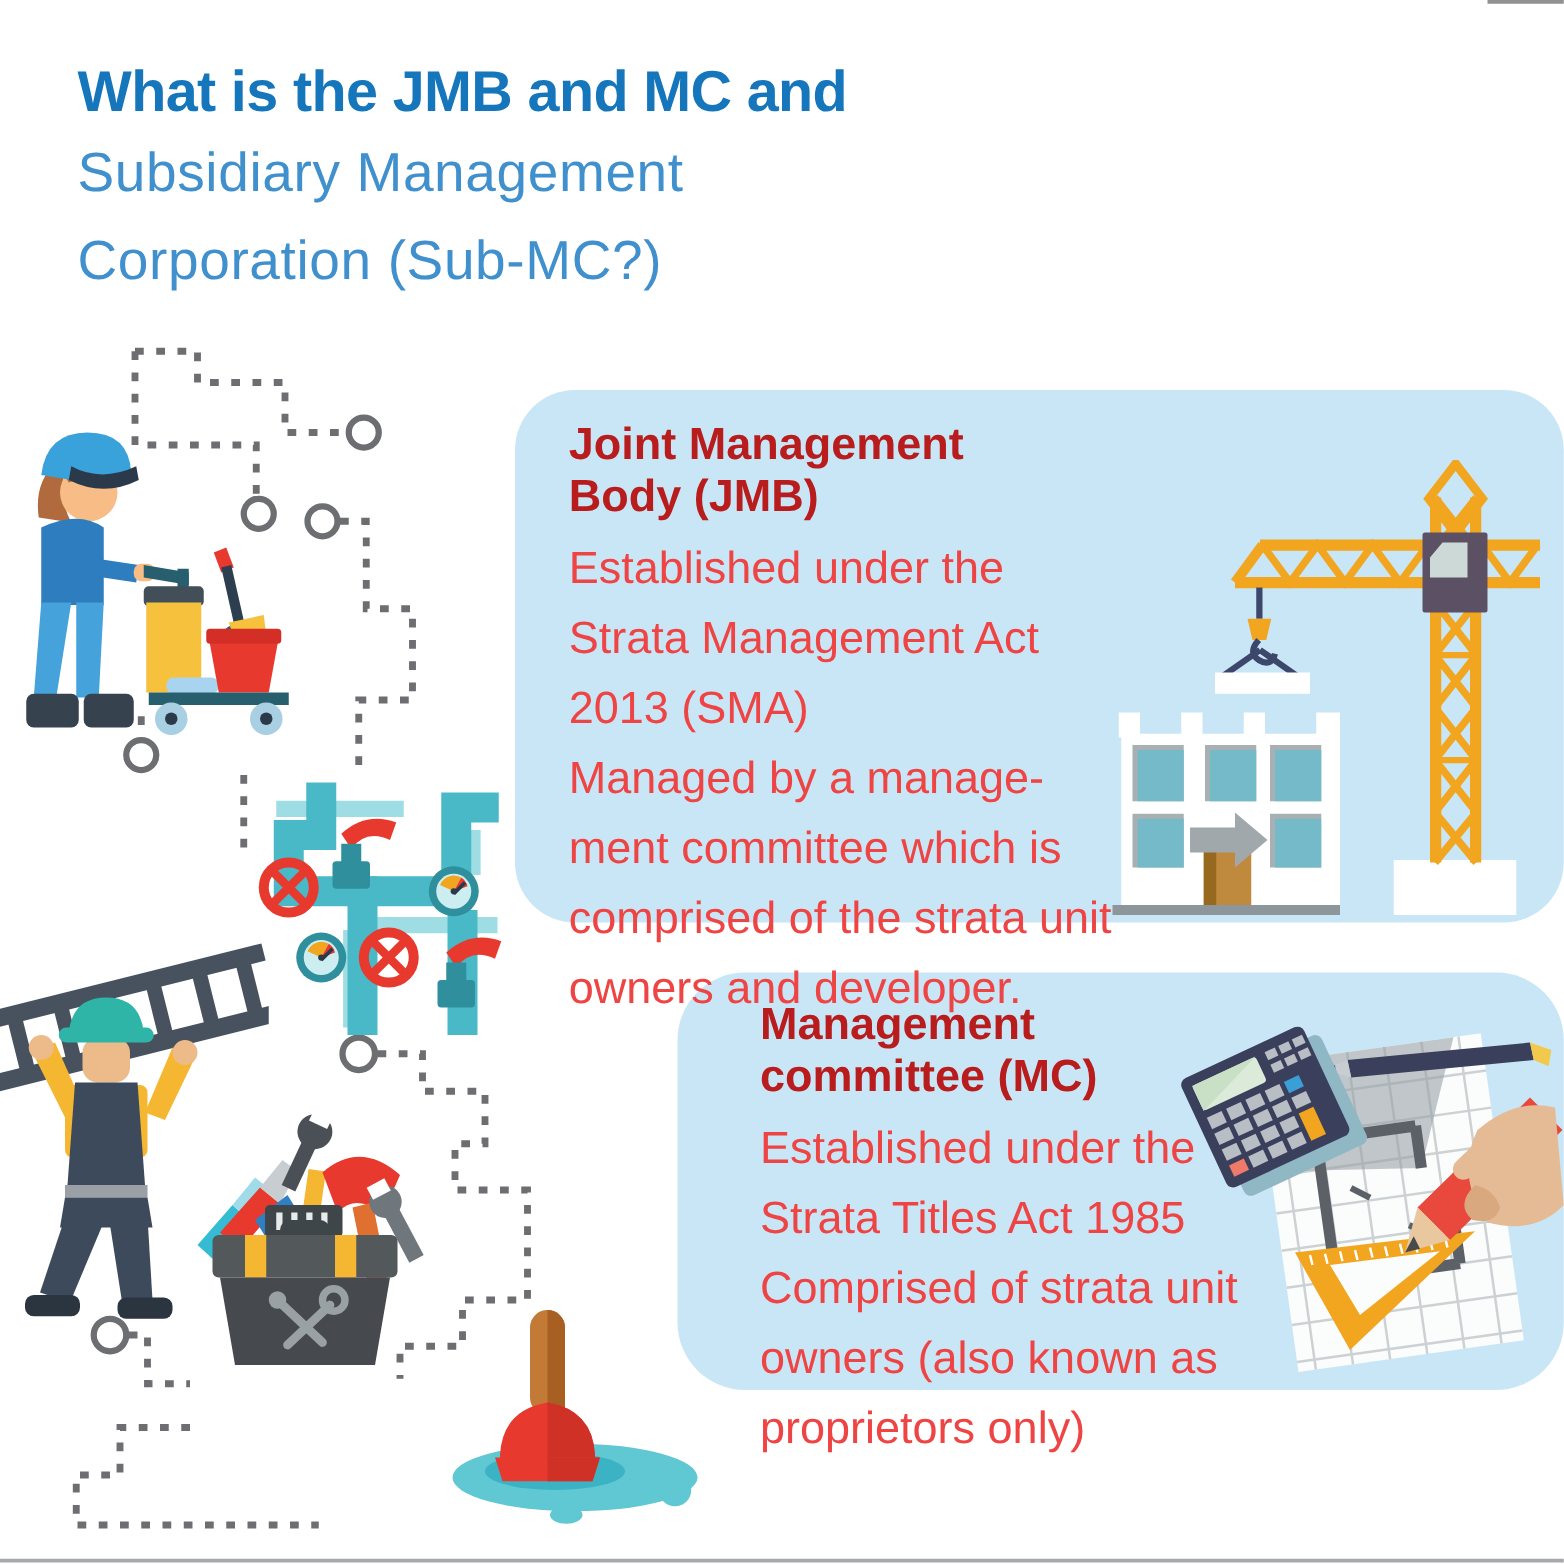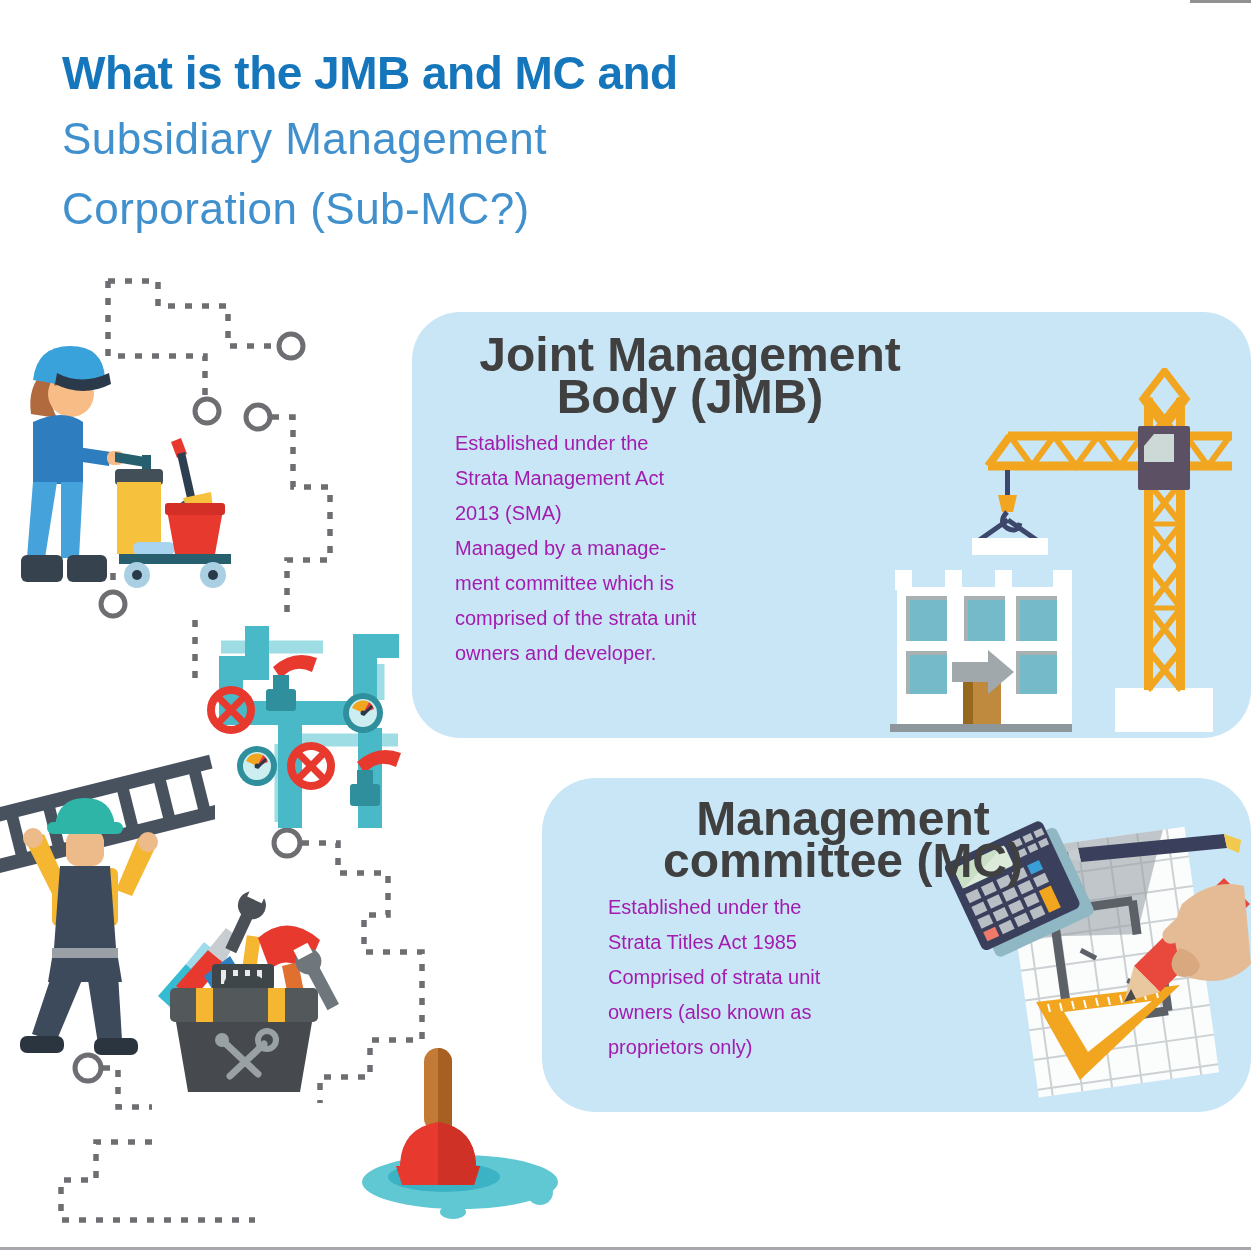--- a/index.html
+++ b/index.html
@@ -16,26 +16,25 @@
   }
   #title-light{
     font-size:44px;font-weight:400;color:#4090cd;letter-spacing:0.5px;
     line-height:70px;white-space:pre-line;margin-top:2px;
   }
   
   .card{background:#c9e6f6;}
   #jmb-card{left:412px;top:312px;width:839px;height:426px;border-radius:48px;}
   #mc-card{left:542px;top:778px;width:709px;height:334px;border-radius:54px;}
   .card-heading{
-    font-size:48px;font-weight:700;color:#404040;line-height:42px;
+    font-size:36px;font-weight:700;color:#b91c1c;line-height:42px;
     white-space:pre-line;
-    text-align:center;
   }
   .card-body{
-    font-size:20px;font-weight:400;color:#a21caf;line-height:35px;
+    font-size:36px;font-weight:400;color:#ef4444;line-height:56px;
     white-space:pre-line;margin-top:8px;
   }
   #jmb-text{left:455px;top:334px;width:470px;}
   #mc-text{left:608px;top:798px;width:470px;}
   
   #line-top-right{left:1190px;top:0;width:61px;height:3px;background:#8f9193;}
   #line-bottom{left:0;top:1247px;width:1251px;height:3px;background:#a6a8ab;}
   svg{display:block;}
   .dash{stroke:#6d6e71;stroke-width:5.5;fill:none;stroke-dasharray:7 10;}
   .node{fill:#ffffff;stroke:#6d6e71;stroke-width:5;}

